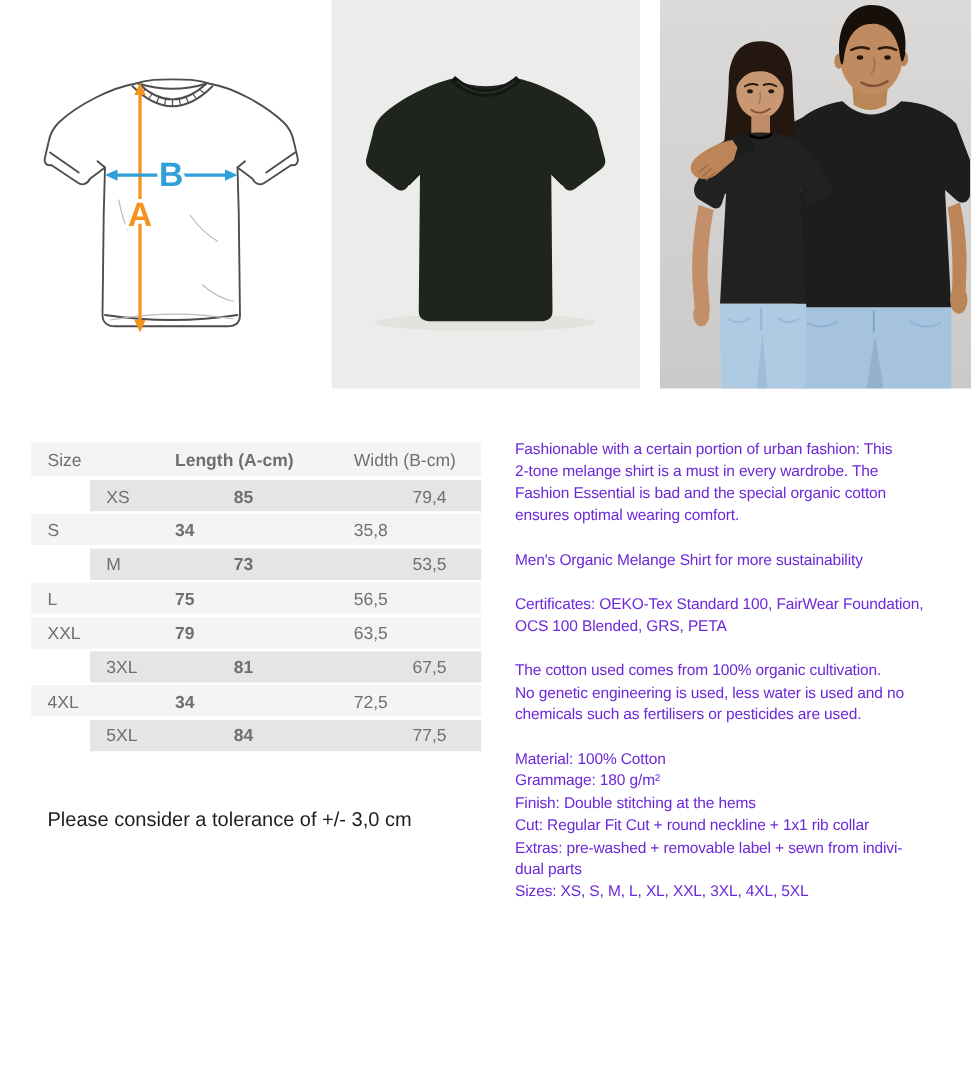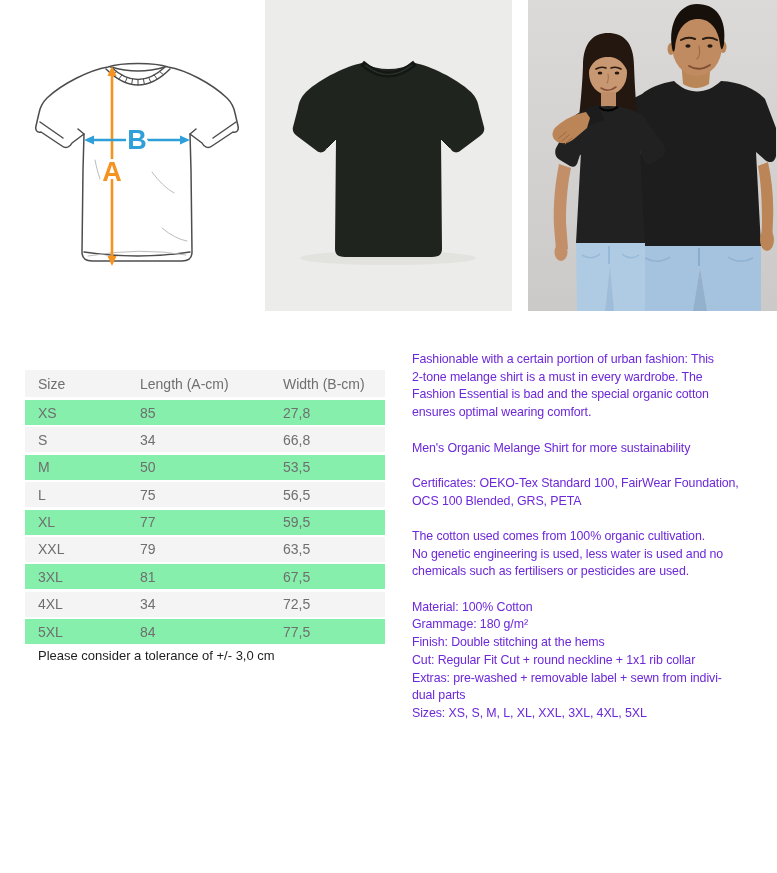--- a/index.html
+++ b/index.html
@@ -4,31 +4,31 @@
 <style>
   html,body{margin:0;padding:0;background:#fff;}
   .page{position:relative;width:777px;height:873px;background:#ffffff;overflow:hidden;
         font-family:"Liberation Sans", sans-serif;}
   .panel{position:absolute;top:0;height:311px;overflow:hidden;}
   .panel-diagram{left:0;width:258px;background:#ffffff;}
   .panel-flat{left:265px;width:247px;}
   .panel-models{left:528px;width:249px;}
 
   
-  .size-table{position:absolute;left:25px;top:370px;width:360px;}
+  .size-table{position:absolute;left:25px;top:354px;width:360px;}
   .trow{display:flex;align-items:center;height:25px;margin-bottom:2.4px;
         font-size:14px;color:#6f6f6f;}
   .trow.header{height:27px;margin-bottom:3px;background:#f4f4f4;}
-  .trow.dark{background:#86efac;}
+  .trow.dark{background:#e5e5e5;margin-left:47px;}
   .trow.light{background:#f4f4f4;}
   .c1{width:115px;padding-left:13px;box-sizing:border-box;}
-  .c2{width:143px;}
+  .c2{width:143px;font-weight:bold;}
   .c3{flex:1;}
 
-  .tolerance{position:absolute;left:38px;top:648px;font-size:13px;color:#1e1e1e;}
+  .tolerance{position:absolute;left:38px;top:648px;font-size:16px;color:#1e1e1e;}
 
   
   .description{position:absolute;left:412px;top:351px;width:365px;
                font-size:12.4px;line-height:17.7px;color:#6d28d9;letter-spacing:-0.1px;}
   .description p{margin:0 0 17.7px 0;white-space:pre-line;}
 
   svg text.dim-label{font-family:"Liberation Sans",sans-serif;font-weight:bold;font-size:27px;
       text-anchor:middle;stroke:#ffffff;stroke-width:6px;paint-order:stroke;stroke-linejoin:round;}
 </style>
 </head>
@@ -152,41 +152,36 @@
 
   <div class="size-table">
     <div class="trow header">
       <div class="c1">Size</div>
       <div class="c2">Length (A-cm)</div>
       <div class="c3">Width (B-cm)</div>
     </div>
     <div class="trow dark">
       <div class="c1">XS</div>
       <div class="c2">85</div>
-      <div class="c3">27,8</div>
+      <div class="c3">79,4</div>
     </div>
     <div class="trow light">
       <div class="c1">S</div>
       <div class="c2">34</div>
-      <div class="c3">66,8</div>
+      <div class="c3">35,8</div>
     </div>
     <div class="trow dark">
       <div class="c1">M</div>
-      <div class="c2">50</div>
+      <div class="c2">73</div>
       <div class="c3">53,5</div>
     </div>
     <div class="trow light">
       <div class="c1">L</div>
       <div class="c2">75</div>
       <div class="c3">56,5</div>
-    </div>
-    <div class="trow dark">
-      <div class="c1">XL</div>
-      <div class="c2">77</div>
-      <div class="c3">59,5</div>
     </div>
     <div class="trow light">
       <div class="c1">XXL</div>
       <div class="c2">79</div>
       <div class="c3">63,5</div>
     </div>
     <div class="trow dark">
       <div class="c1">3XL</div>
       <div class="c2">81</div>
       <div class="c3">67,5</div>

